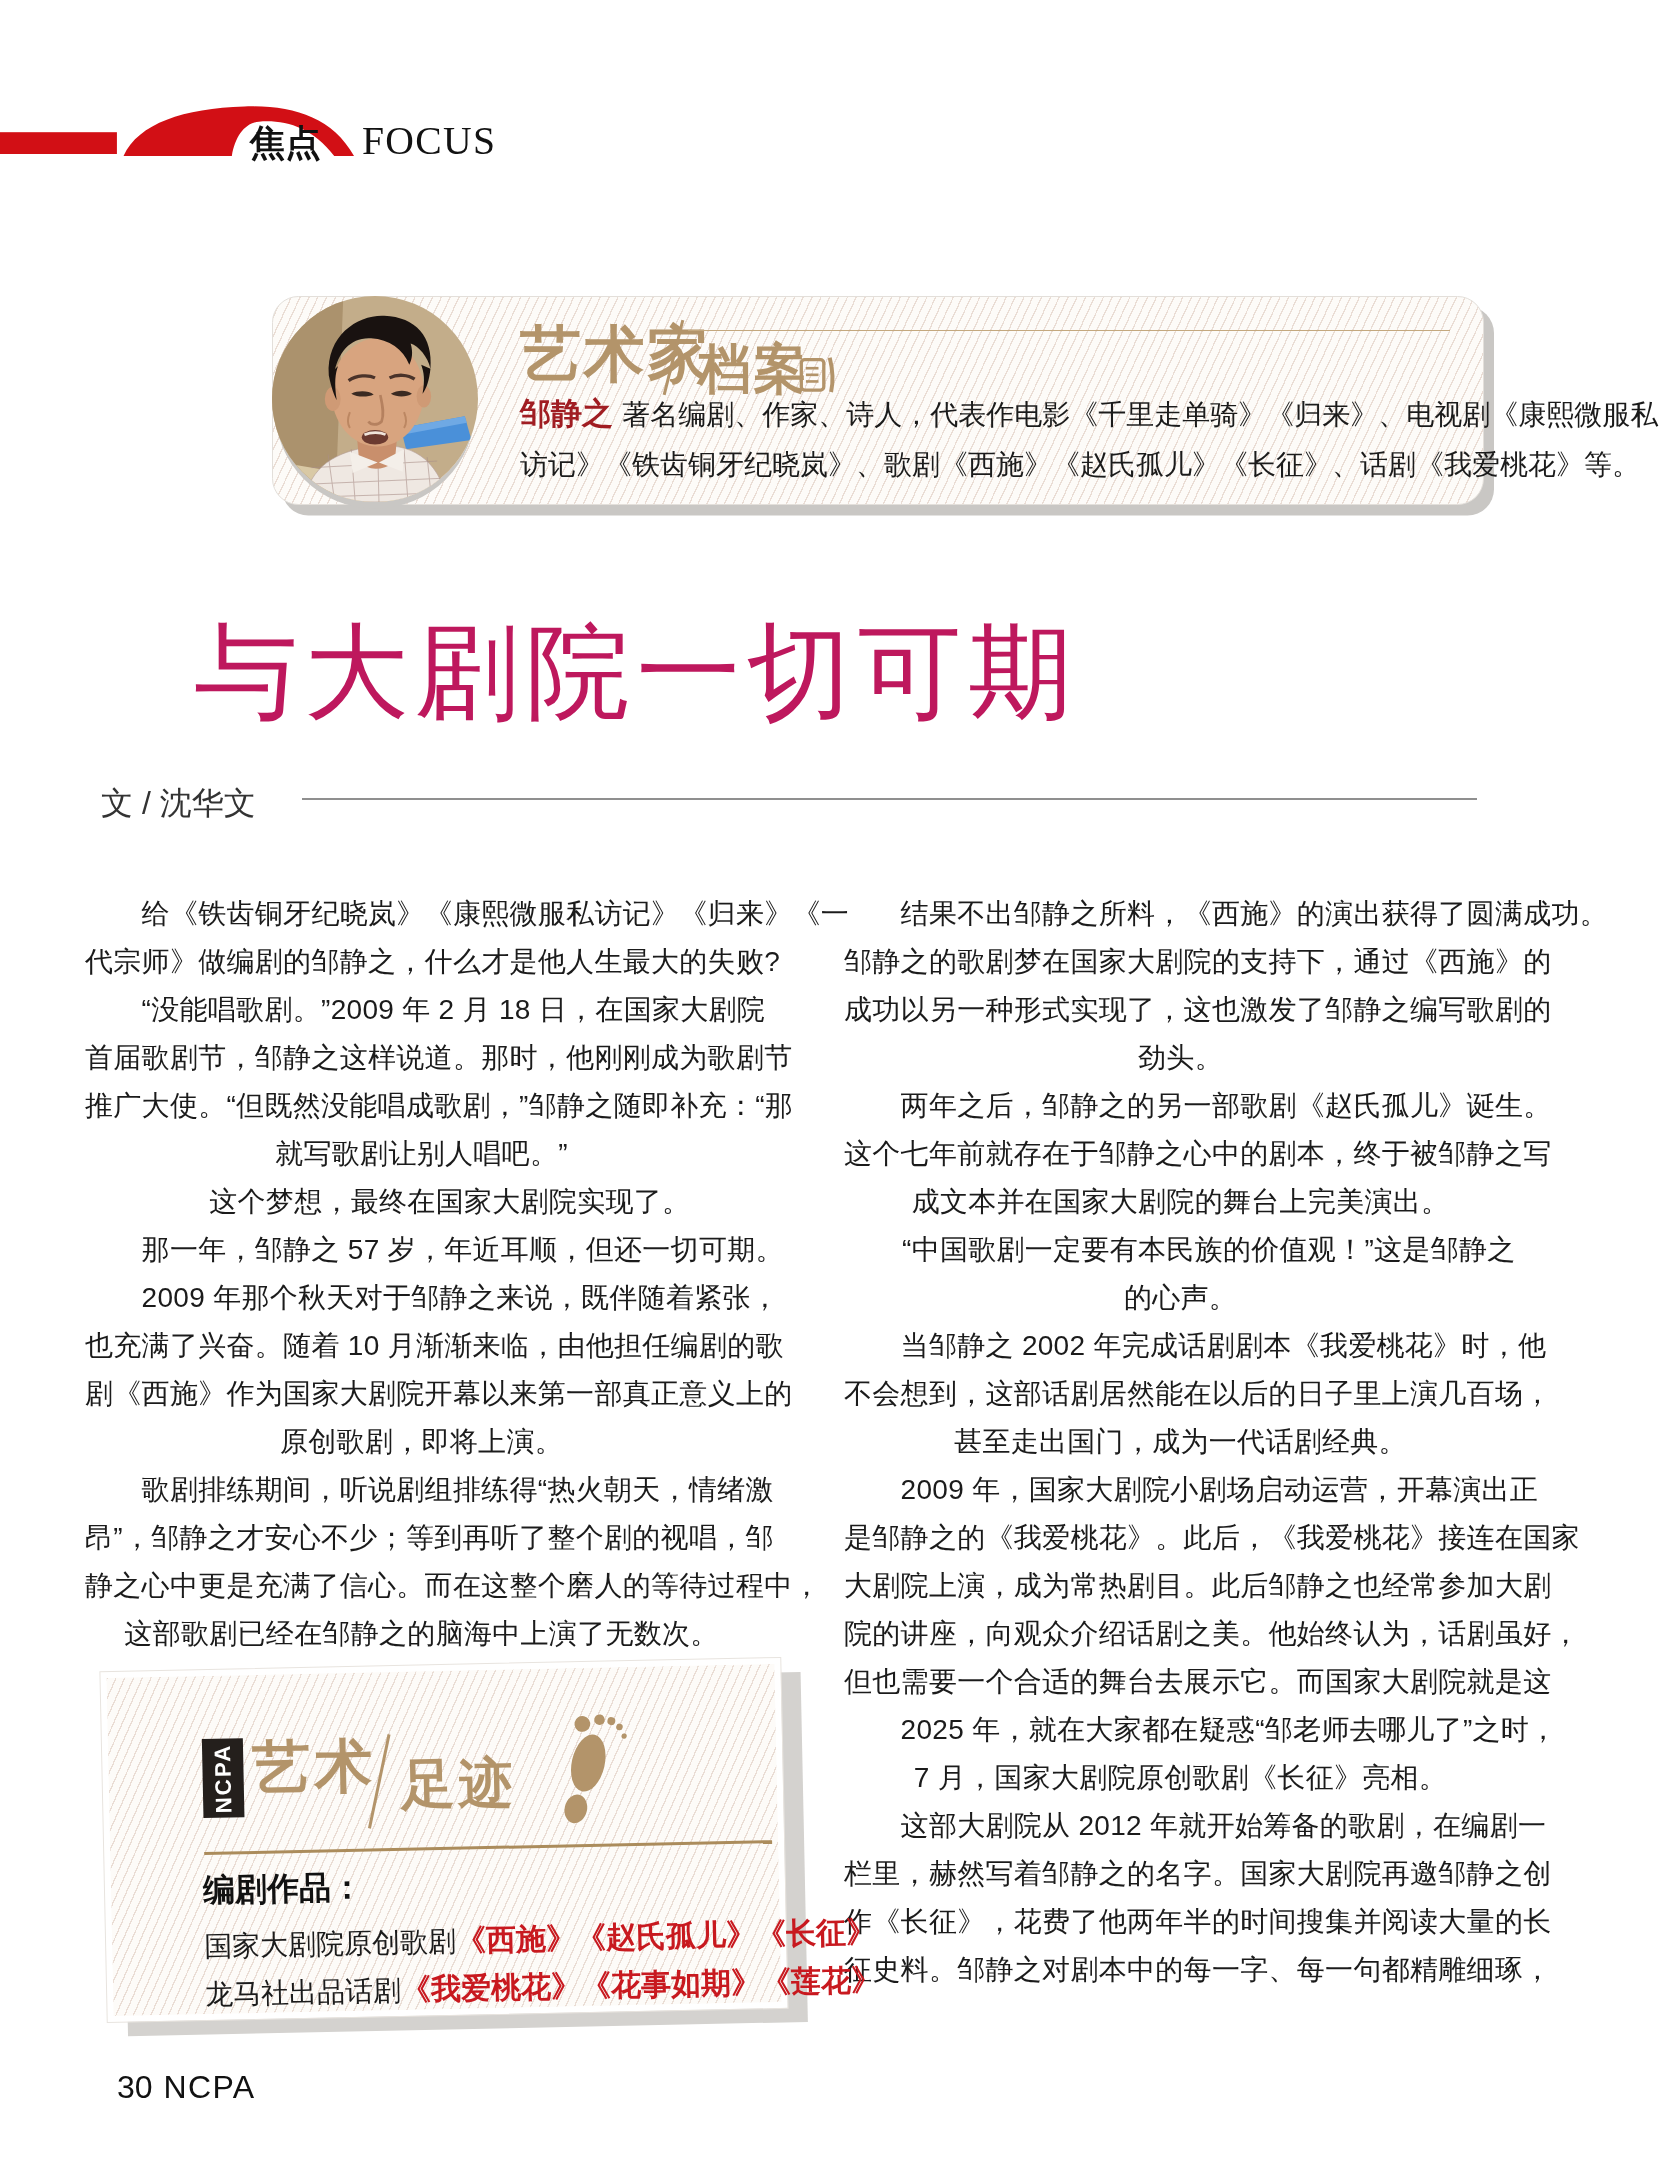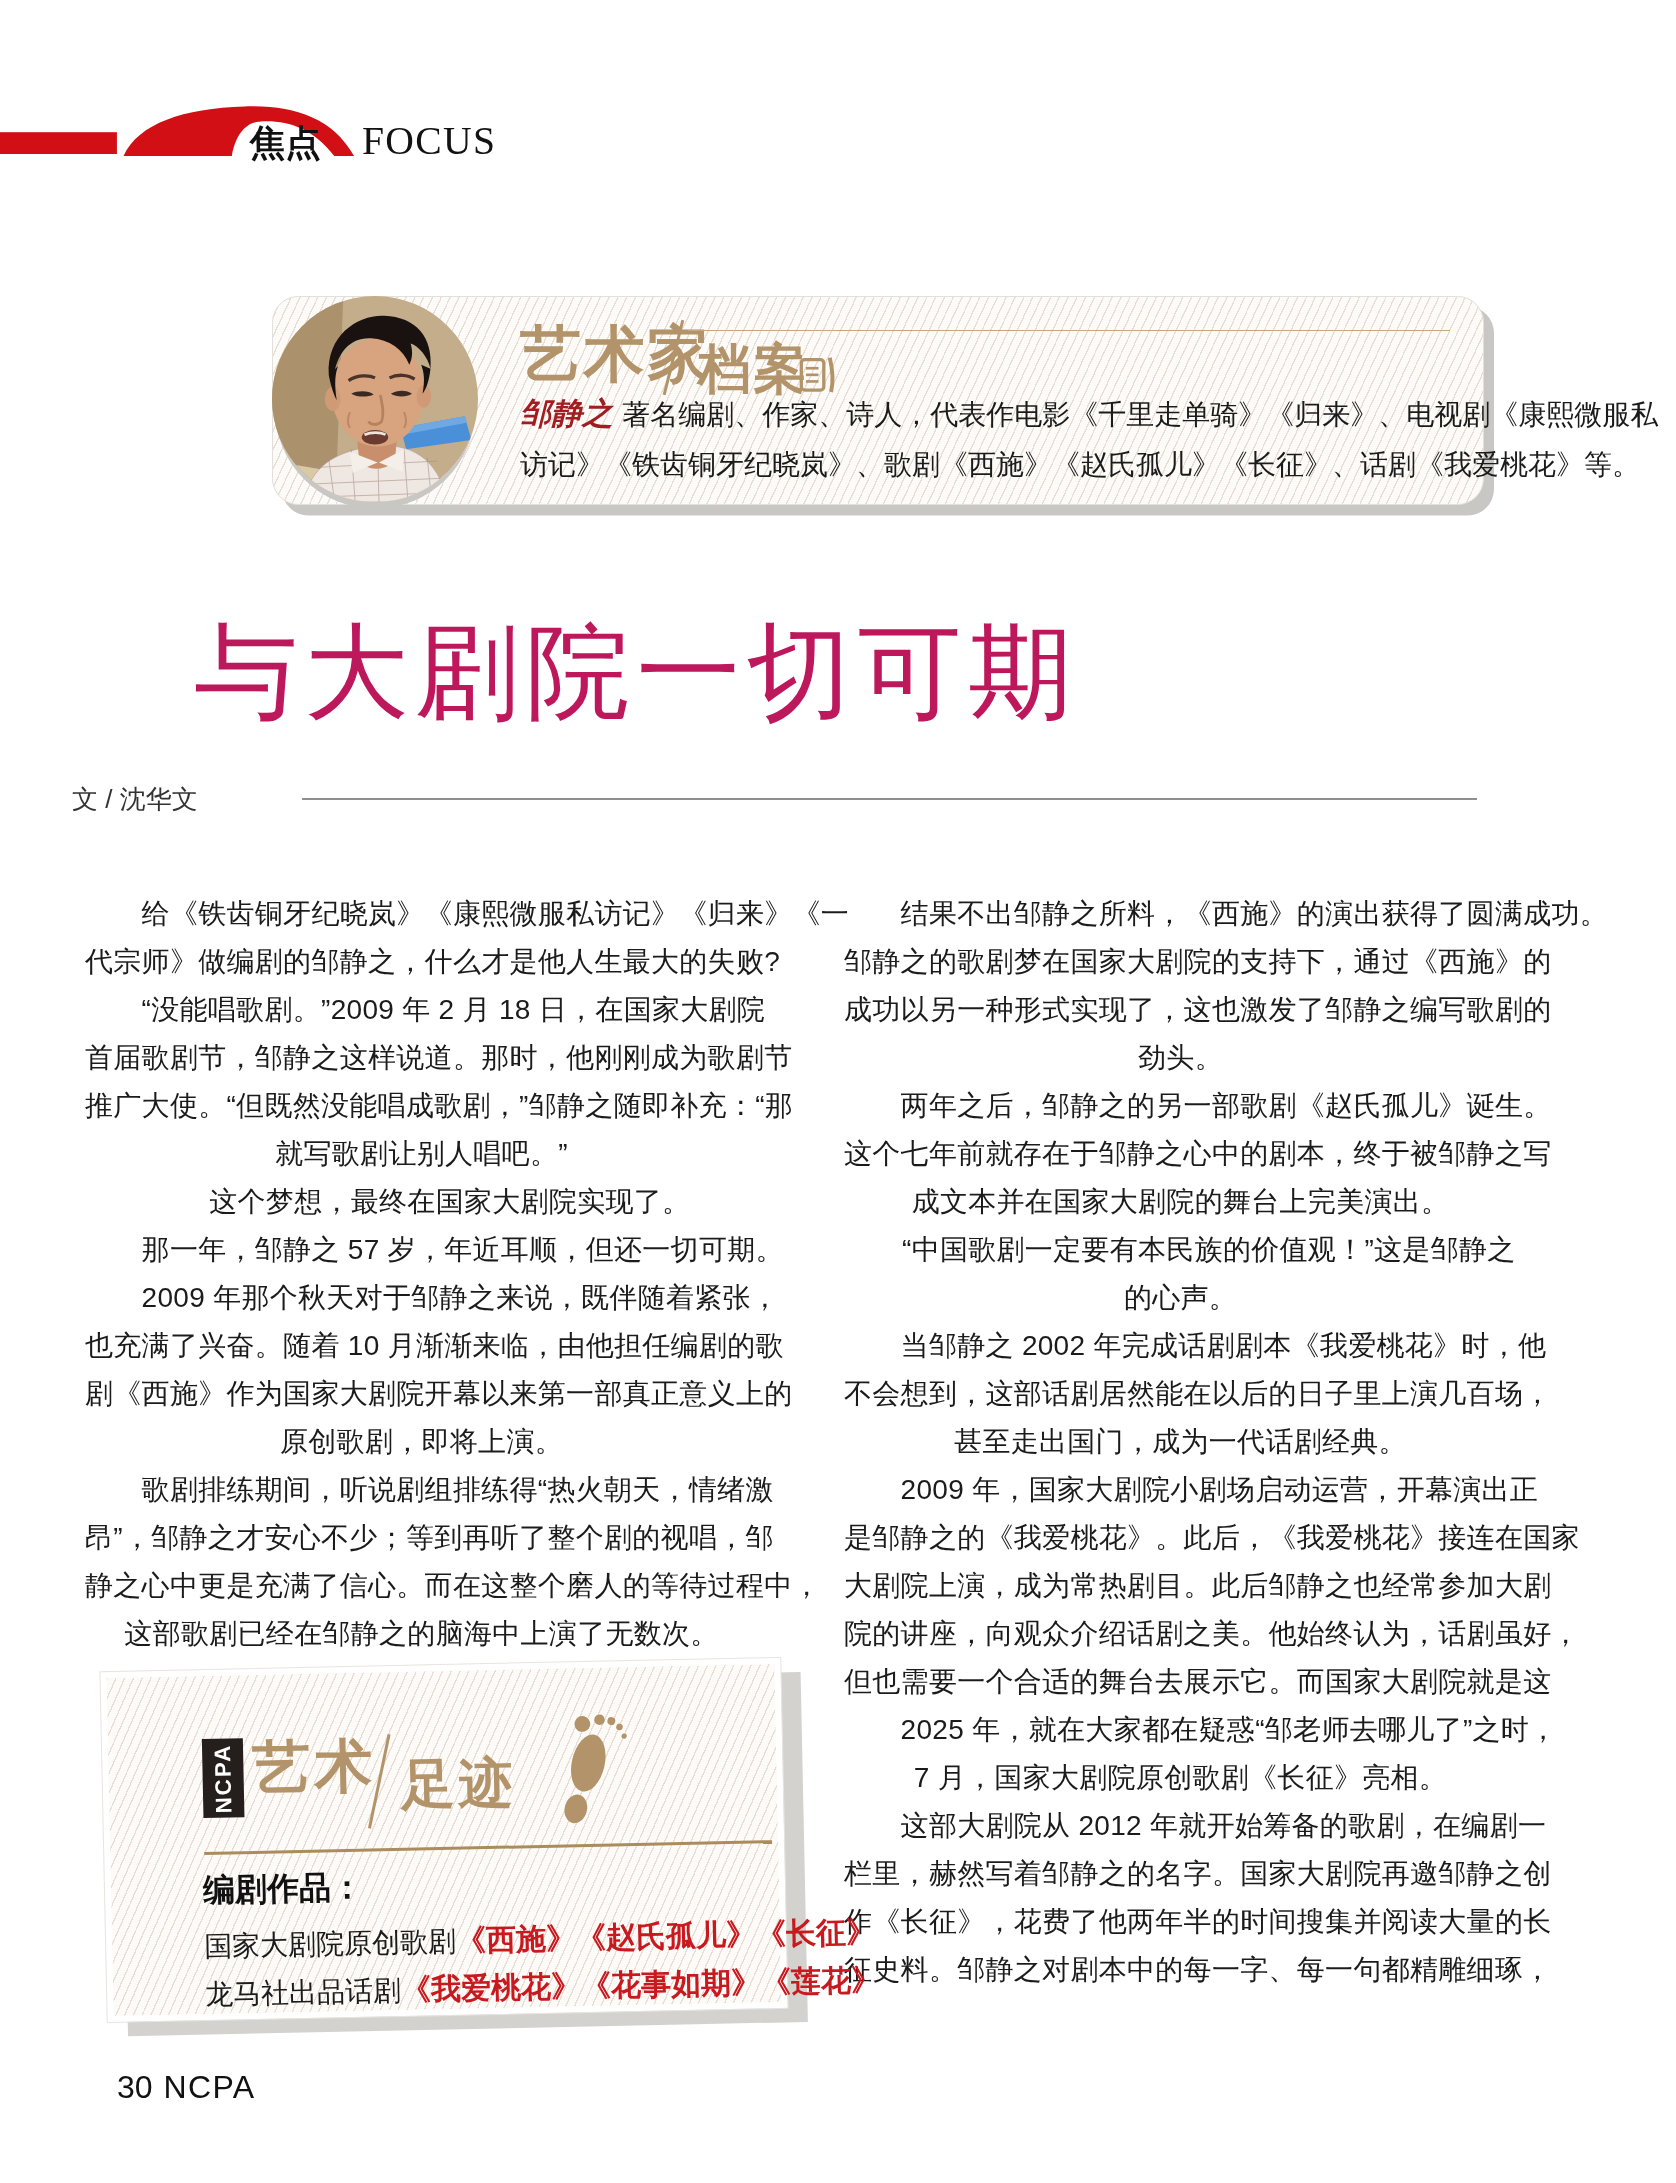--- a/index.html
+++ b/index.html
@@ -20,26 +20,26 @@
   #portrait{left:272px;top:296px;width:206px;height:206px;border-radius:50%;overflow:hidden;
     box-shadow:0 9.2px 0 -2.6px #c9c7c4;}
   #profile-title-1{left:520px;top:322px;font-family:"Liberation Serif",serif;font-size:61px;line-height:66px;
     color:#b3946a;font-weight:700;letter-spacing:2.6px;}
   #profile-title-2{left:698px;top:341px;font-family:"Liberation Serif",serif;font-size:53px;line-height:57px;
     color:#b3946a;font-weight:700;letter-spacing:2.6px;}
   #profile-slash{left:672px;top:319px;width:2.6px;height:77px;background:#b3946a;transform:rotate(14deg);}
   #profile-gold-line{left:688px;top:330px;width:762px;height:1.3px;background:#c4a87e;}
   #bio-line1{left:520px;top:397px;font-size:28px;line-height:34px;white-space:nowrap;}
   #bio-line2{left:520px;top:448px;font-size:28px;line-height:34px;white-space:nowrap;}
-  .bio-name{color:#a01d22;font-weight:bold;font-size:31px;margin-right:9.2px;font-style:italic;}
+  .bio-name{color:#a01d22;font-weight:bold;font-size:31px;margin-right:9.2px;}
 
   
   #article-title{left:194px;top:619px;font-family:Liberation Sans, sans-serif;font-size:104px;line-height:106px;
     letter-spacing:6.6px;color:#be185d;white-space:nowrap;}
-  #byline{left:72px;top:782px;font-size:26px;color:#333;}
+  #byline{left:101px;top:782px;font-size:32px;color:#333;}
   #byline-rule{left:302px;top:798px;width:1175px;height:2px;background:#8f8f8f;}
 
   
   .bodycol{font-size:28px;line-height:48px;letter-spacing:0.3px;color:#1b1b1b;text-align:center;}
   #col-left{left:85px;top:890px;width:673px;}
   #col-right{left:844px;top:890px;width:673px;}
   .bodycol .line{white-space:nowrap;}
 
   
   #fp-card{left:104px;top:1665px;width:668px;height:338px;transform:rotate(-1.2deg);

